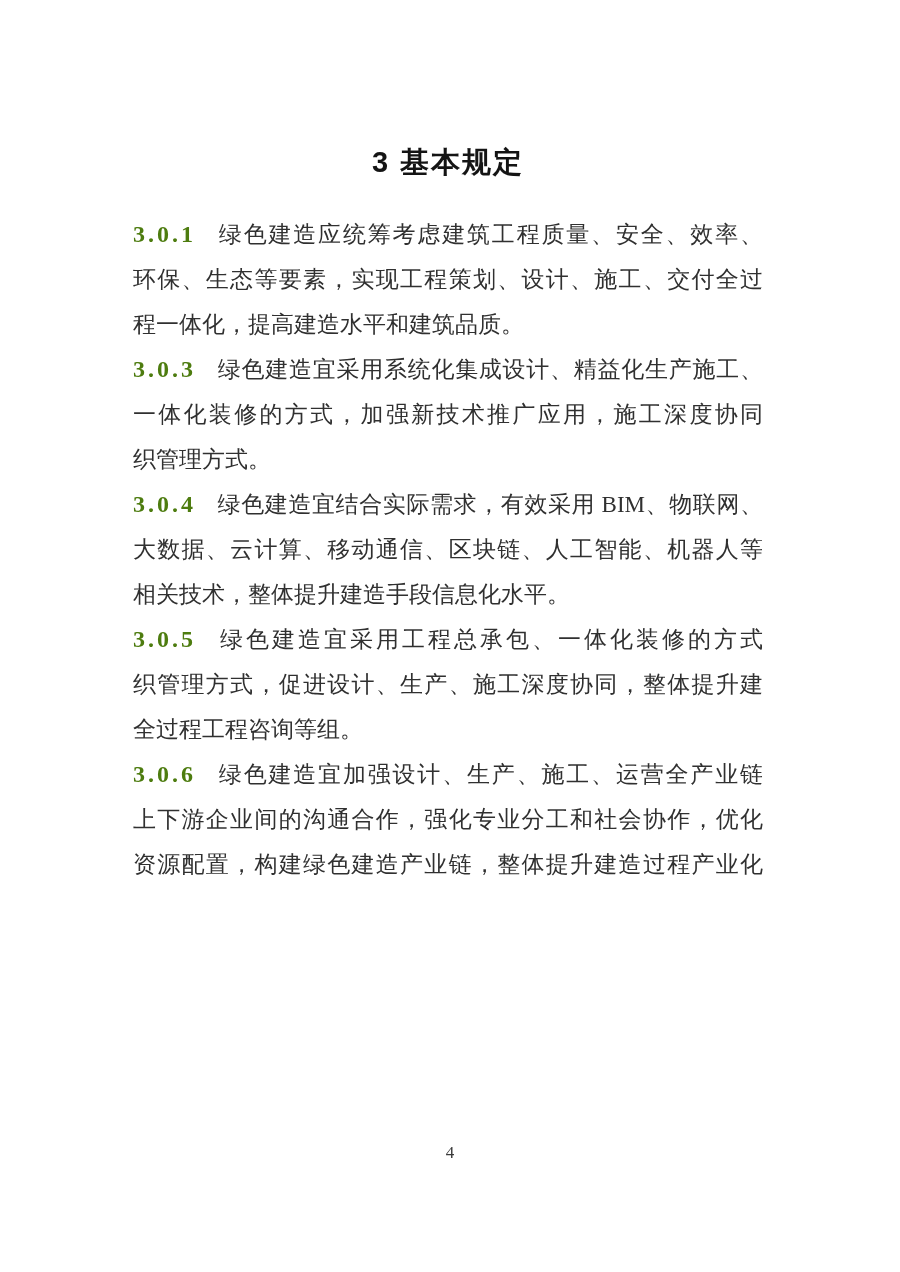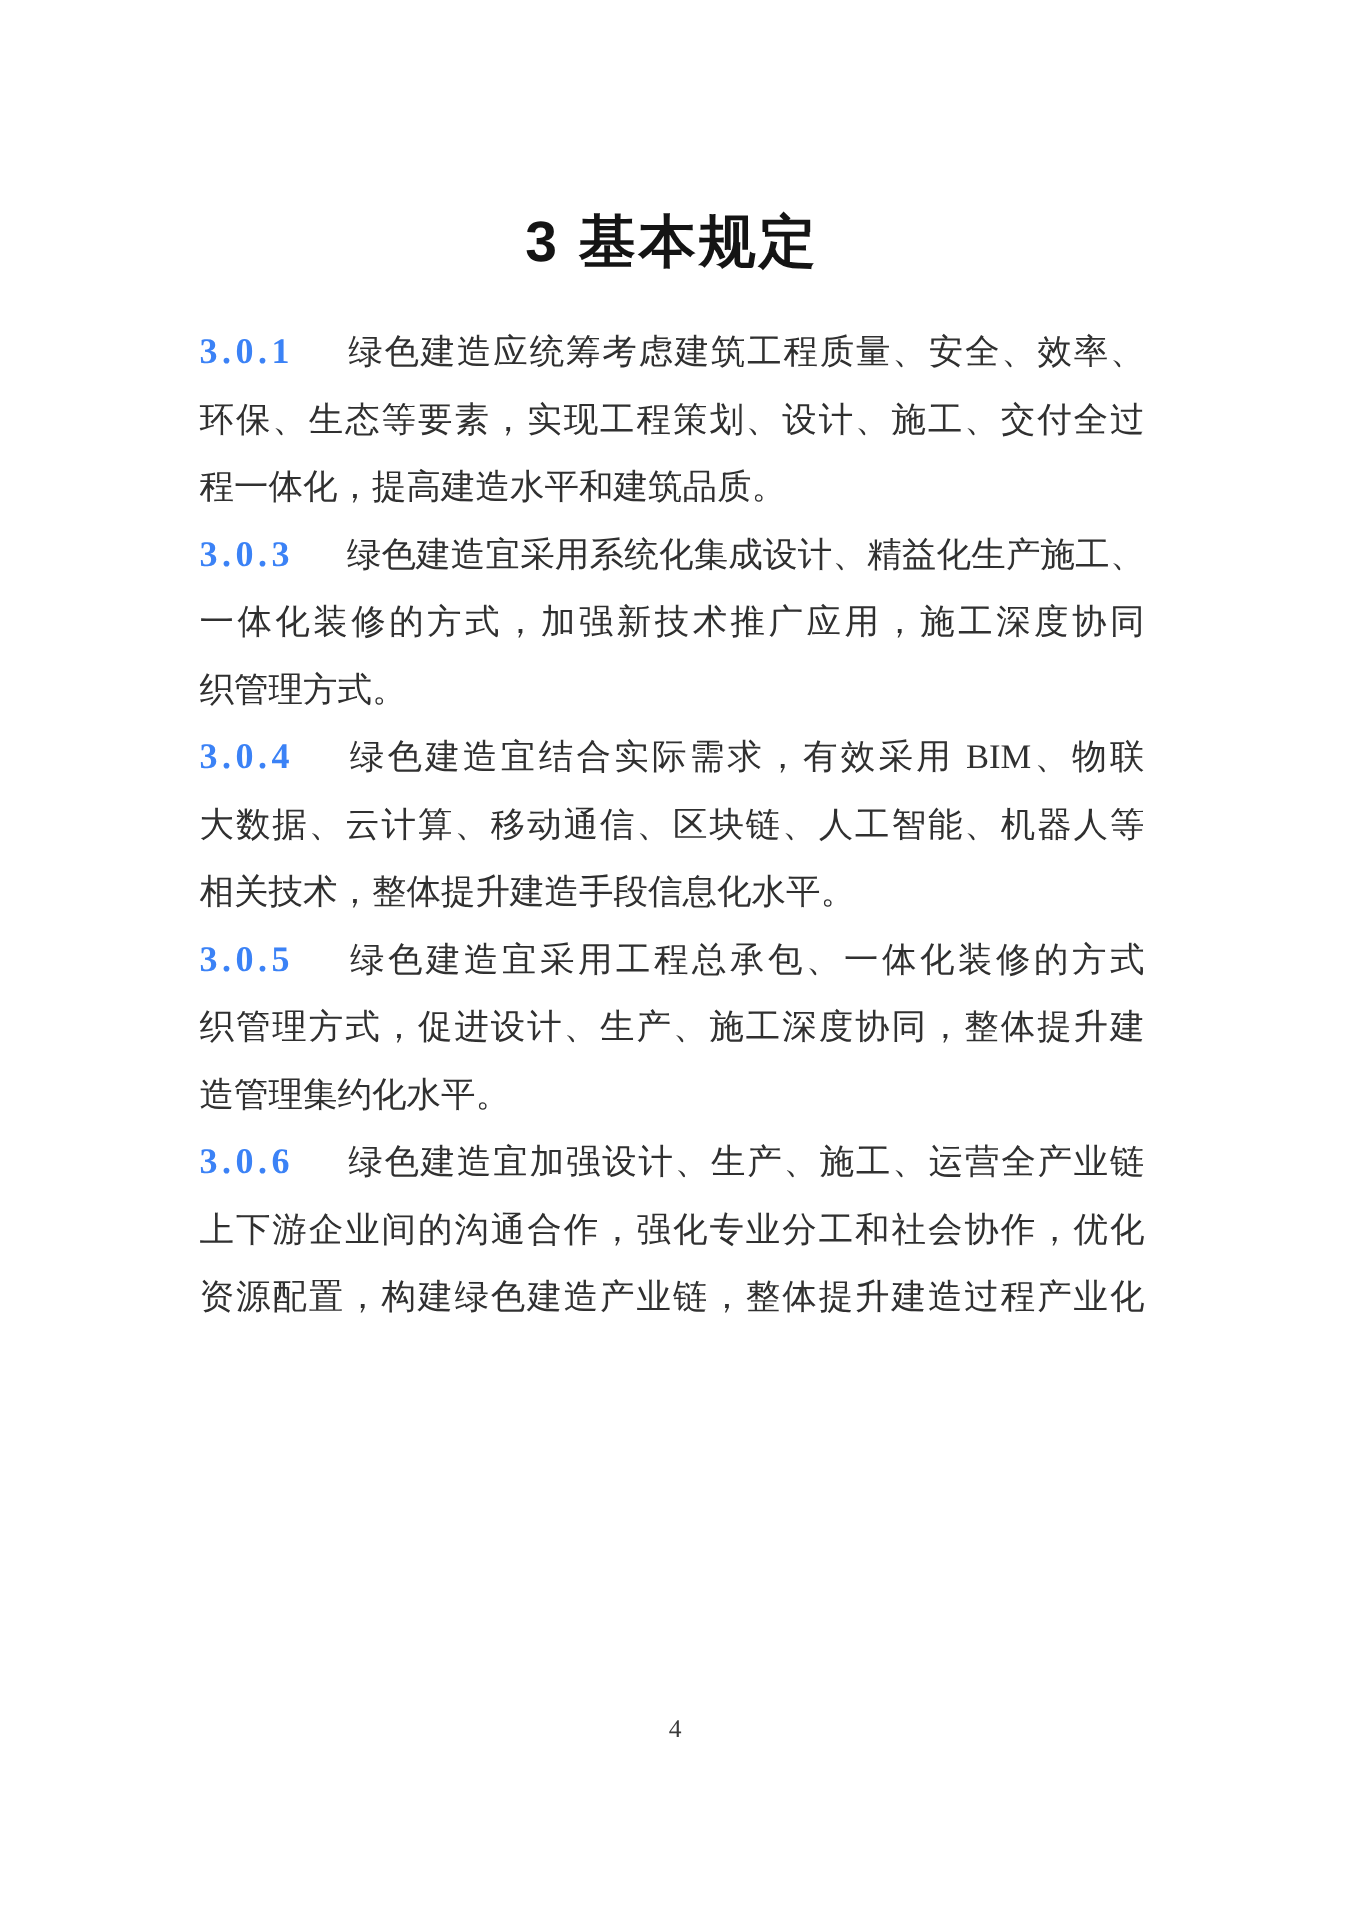--- a/index.html
+++ b/index.html
@@ -15,21 +15,21 @@
     overflow: hidden;
     font-family: "Liberation Serif", "DejaVu Serif", serif;
   }
   .doc-title {
     position: absolute;
     top: 144px;
     left: 133px;
     width: 630px;
     margin: 0;
     text-align: center;
-    font-size: 38px;
+    font-size: 29px;
     line-height: 36px;
     font-weight: 700;
     letter-spacing: 2px;
     color: #141414;
     font-family: "Liberation Sans", "DejaVu Sans", sans-serif;
   }
   .body-block {
     position: absolute;
     top: 212px;
     left: 133px;
@@ -47,24 +47,24 @@
     text-align: justify;
     text-align-last: justify;
     overflow: hidden;
   }
   .line.last {
     text-align: left;
     text-align-last: left;
   }
   .num {
     font-weight: 700;
-    color: #3b82f6;
+    color: #4d7c0f;
     font-size: 24px;
     letter-spacing: 3px;
-    margin-right: 35px;
+    margin-right: 21px;
     font-family: "Liberation Serif", "DejaVu Serif", serif;
   }
   .page-num {
     position: absolute;
     top: 1141px;
     left: 0;
     width: 900px;
     height: 24px;
     line-height: 24px;
     text-align: center;
@@ -96,21 +96,21 @@
 
     <div class="para">
       <div class="line first"><span class="num">3.0.4</span><span>绿色建造宜结合实际需求，有效采用 BIM、物联网、</span></div>
       <div class="line">大数据、云计算、移动通信、区块链、人工智能、机器人等</div>
       <div class="line last">相关技术，整体提升建造手段信息化水平。</div>
     </div>
 
     <div class="para">
       <div class="line first"><span class="num">3.0.5</span><span>绿色建造宜采用工程总承包、一体化装修的方式</span></div>
       <div class="line">织管理方式，促进设计、生产、施工深度协同，整体提升建</div>
-      <div class="line last">造管理集约化水平。</div>
+      <div class="line last">全过程工程咨询等组。</div>
     </div>
 
     <div class="para">
       <div class="line first"><span class="num">3.0.6</span><span>绿色建造宜加强设计、生产、施工、运营全产业链</span></div>
       <div class="line">上下游企业间的沟通合作，强化专业分工和社会协作，优化</div>
       <div class="line">资源配置，构建绿色建造产业链，整体提升建造过程产业化</div>
     </div>
 
   </div>
 

